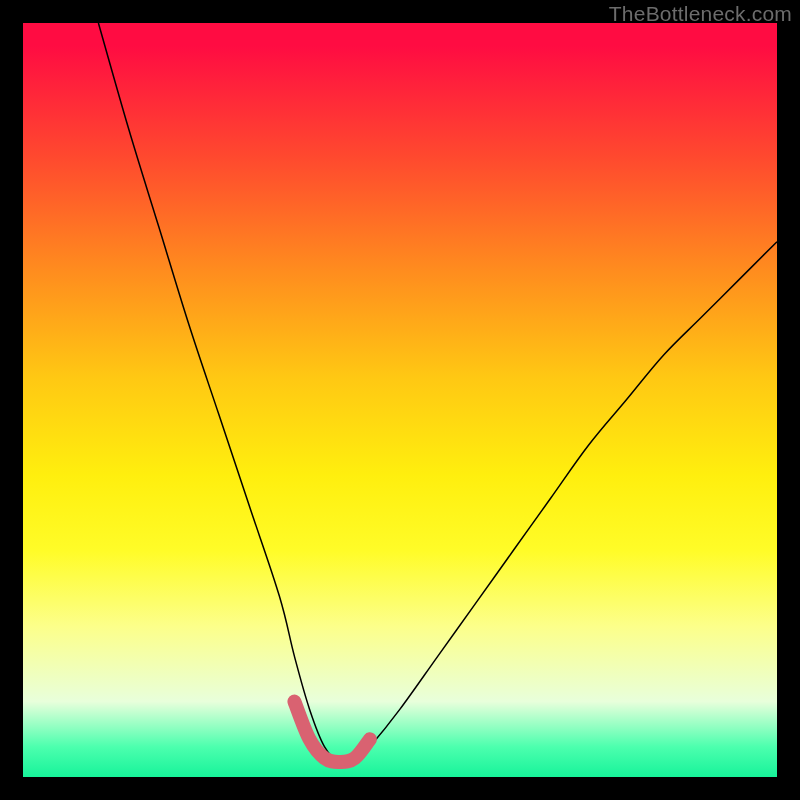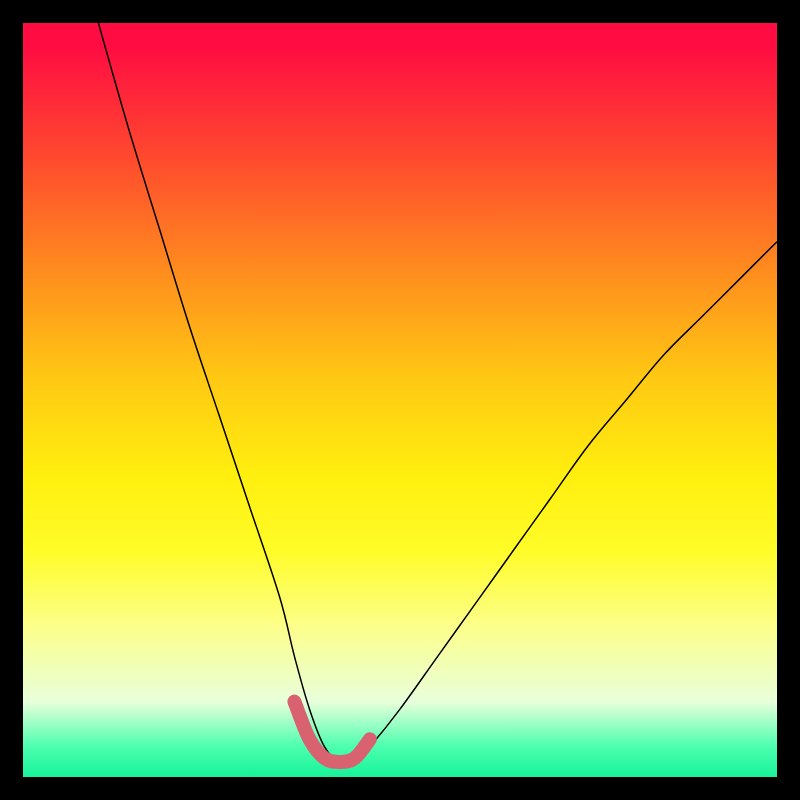--- a/index.html
+++ b/index.html
@@ -66,20 +66,21 @@
     stroke: #d96271;
     stroke-width: 14;
     stroke-linecap: round;
     stroke-linejoin: round;
   }
 </style>
 </head>
 <body>
 
 <div class="frame">
+  <div class="watermark">TheBottleneck.com</div>
 
   <div class="plot-area">
     <svg class="curves" viewBox="0 0 754 754" preserveAspectRatio="none">
       <path id="thin-path" class="thin-curve" d="M 75.40 0.00 C 80.83 19.00, 94.70 68.92, 105.56 105.56 C 116.42 142.20, 124.86 168.29, 135.72 203.58 C 146.58 238.87, 155.02 267.67, 165.88 301.60 C 176.74 335.53, 185.18 359.51, 196.04 392.08 C 206.90 424.65, 215.34 449.99, 226.20 482.56 C 237.06 515.13, 248.22 545.90, 256.36 573.04 C 264.50 600.18, 266.01 613.00, 271.44 633.36 C 276.87 653.72, 281.09 669.85, 286.52 686.14 C 291.95 702.43, 296.17 714.34, 301.60 723.84 C 307.03 733.34, 311.25 736.21, 316.68 738.92 C 322.11 741.63, 326.33 741.63, 331.76 738.92 C 337.19 736.21, 338.70 733.34, 346.84 723.84 C 354.98 714.34, 364.79 702.43, 377.00 686.14 C 389.21 669.85, 401.13 652.36, 414.70 633.36 C 428.27 614.36, 438.83 599.58, 452.40 580.58 C 465.97 561.58, 476.53 546.80, 490.10 527.80 C 503.67 508.80, 514.23 494.02, 527.80 475.02 C 541.37 456.02, 551.93 439.88, 565.50 422.24 C 579.07 404.60, 589.63 393.29, 603.20 377.00 C 616.77 360.71, 627.33 346.69, 640.90 331.76 C 654.47 316.83, 665.03 307.63, 678.60 294.06 C 692.17 280.49, 702.73 269.93, 716.30 256.36 C 729.87 242.79, 747.21 225.45, 754.00 218.66"></path>
       <path id="thick-path" class="thick-curve" d="M 271.44 678.60 C 274.15 685.39, 281.09 706.12, 286.52 716.30 C 291.95 726.48, 296.17 731.08, 301.60 735.15 C 307.03 739.22, 311.25 738.92, 316.68 738.92 C 322.11 738.92, 326.33 739.22, 331.76 735.15 C 337.19 731.08, 344.13 719.69, 346.84 716.30"></path>
     </svg>
   </div>
 </div>
 
 </body></html>

